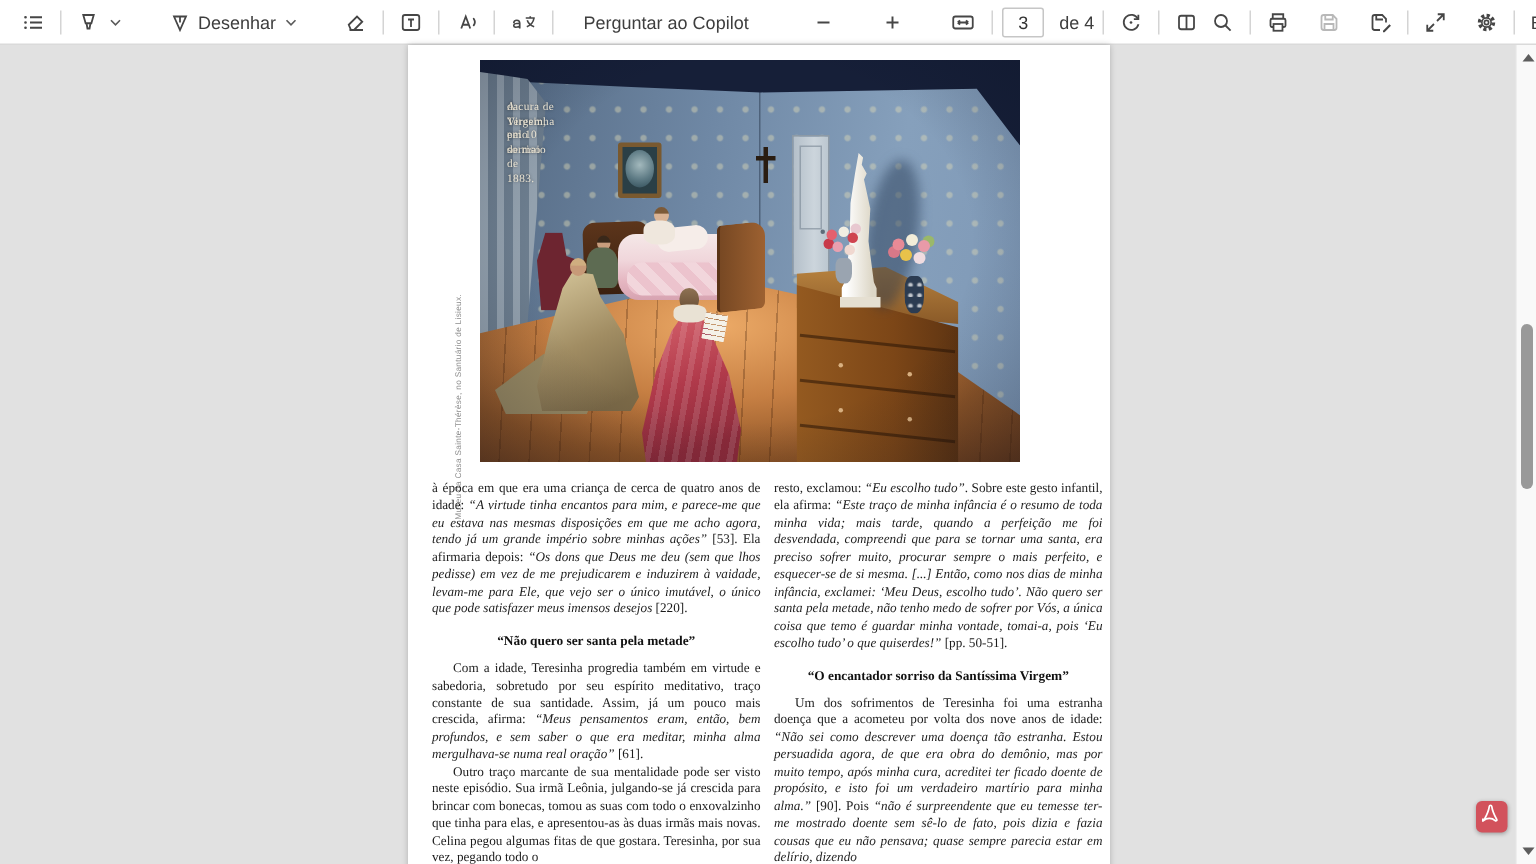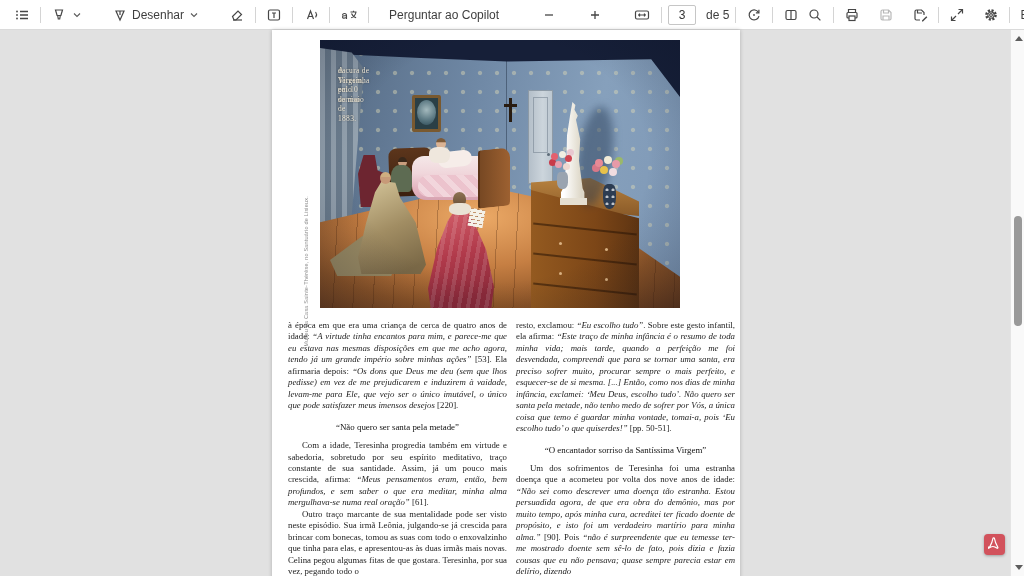--- a/index.html
+++ b/index.html
@@ -128,21 +128,21 @@
       font-size:7.5px; line-height:9.5px; letter-spacing:.3px; text-shadow:0 0 2px rgba(0,0,0,.45); }
 
   
   .text-cols { position:absolute; left:16px; top:290px; width:447px; display:flex; gap:9px;
       font-family:"Liberation Serif", serif; font-size:8.8px; line-height:11.45px;
       color:#1c1c1c; text-align:justify; }
   .col { width:219px; }
   .col p { margin:0; }
   .col p.indent { text-indent:14px; }
   .col .it { font-style:italic; }
-  .col h3 { font-size:8.9px; font-weight:normal; text-align:center; margin:10px 0 7px; color:#111; }
+  .col h3 { font-size:8.9px; font-weight:bold; text-align:center; margin:10px 0 7px; color:#111; }
 
   
   .scrollbar { position:absolute; right:0; top:0; bottom:0; width:14px; background:#f9f9f9;
       border-left:1px solid #e4e4e4; }
   .sb-up { position:absolute; top:6px; left:3.5px; width:0; height:0;
       border-left:4px solid transparent; border-right:4px solid transparent; border-bottom:5px solid #5d5d5d; }
   .sb-down { position:absolute; bottom:6px; left:3.5px; width:0; height:0;
       border-left:4px solid transparent; border-right:4px solid transparent; border-top:5px solid #5d5d5d; }
   .sb-thumb { position:absolute; top:186px; left:2.5px; width:8px; height:110px;
       background:#999; border-radius:5px; }
@@ -271,21 +271,21 @@
           <g stroke="#464646" stroke-width="1.2" fill="none">
             <rect x="2.5" y="4" width="13" height="8" rx="1.5"></rect>
             <path d="M5.5 8h7M5.5 8l1.5-1.4M5.5 8l1.5 1.4M12.5 8L11 6.6M12.5 8L11 9.4"></path>
           </g>
         </svg>
     </span>
   </div>
   <div class="sep"></div>
   <input class="page-input" value="3" style="">
   <div class="gap-s"></div>
-  <span class="tb-label">de 5</span>
+  <span class="tb-label">de 4</span>
   <div class="sep"></div>
   <div class="tb-btn">
     <span>
       <svg width="16" height="16" viewBox="0 0 16 16">
           <g stroke="#464646" stroke-width="1.2" fill="none">
             <path d="M12.6 5.6A5 5 0 1 0 13 9.2"></path>
             <path d="M12.9 2.8v3h-3"></path>
             <circle cx="8" cy="8" r="0.9" fill="#464646" stroke="none"></circle>
           </g>
         </svg>

